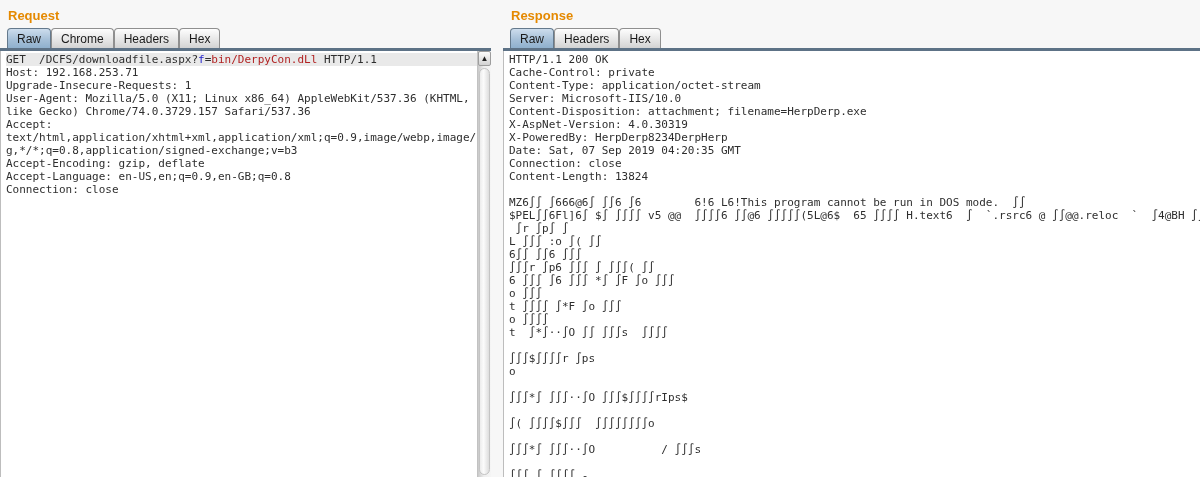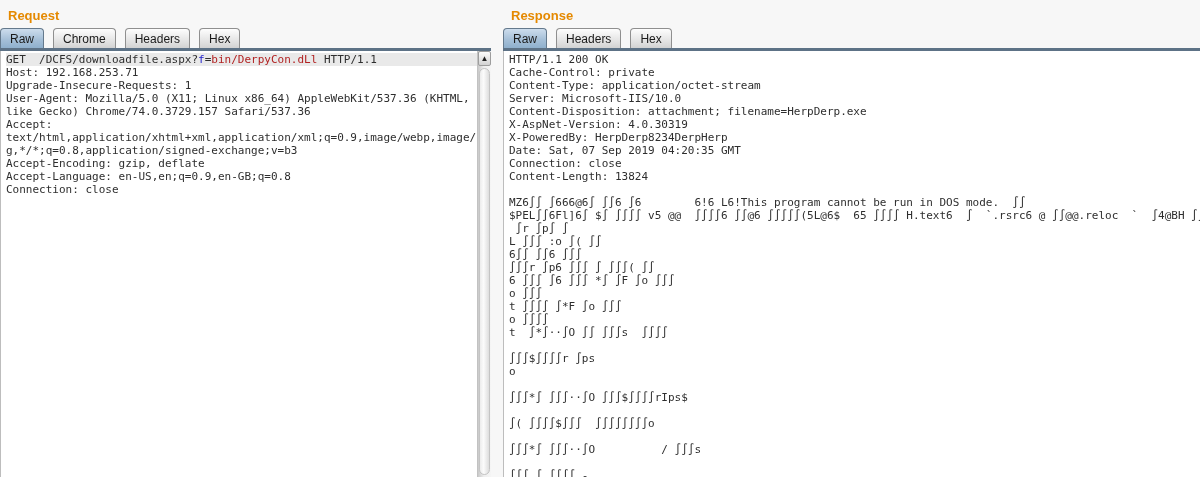--- a/index.html
+++ b/index.html
@@ -17,22 +17,23 @@
   .panel-title {
     font-size: 13px;
     font-weight: bold;
     color: var(--accent, #e58900);
     padding: 8px 0 4px 8px;
     height: 26px;
   }
   .tabbar {
     display: flex;
     align-items: flex-end;
+    padding-left: 7px;
     height: 22px;
-    gap: 9px;
+    gap: 0;
   }
   .tab {
     font-family: "Liberation Sans", sans-serif;
     font-size: 12px;
     color: #1a1a1a;
     padding: 3px 9px 2px 9px;
     background: linear-gradient(#fdfdfd, #dcdcdc 80%, #d2d2d2);
     border: 1px solid #8f8f8f;
     border-bottom: none;
     border-radius: 4px 4px 0 0;

